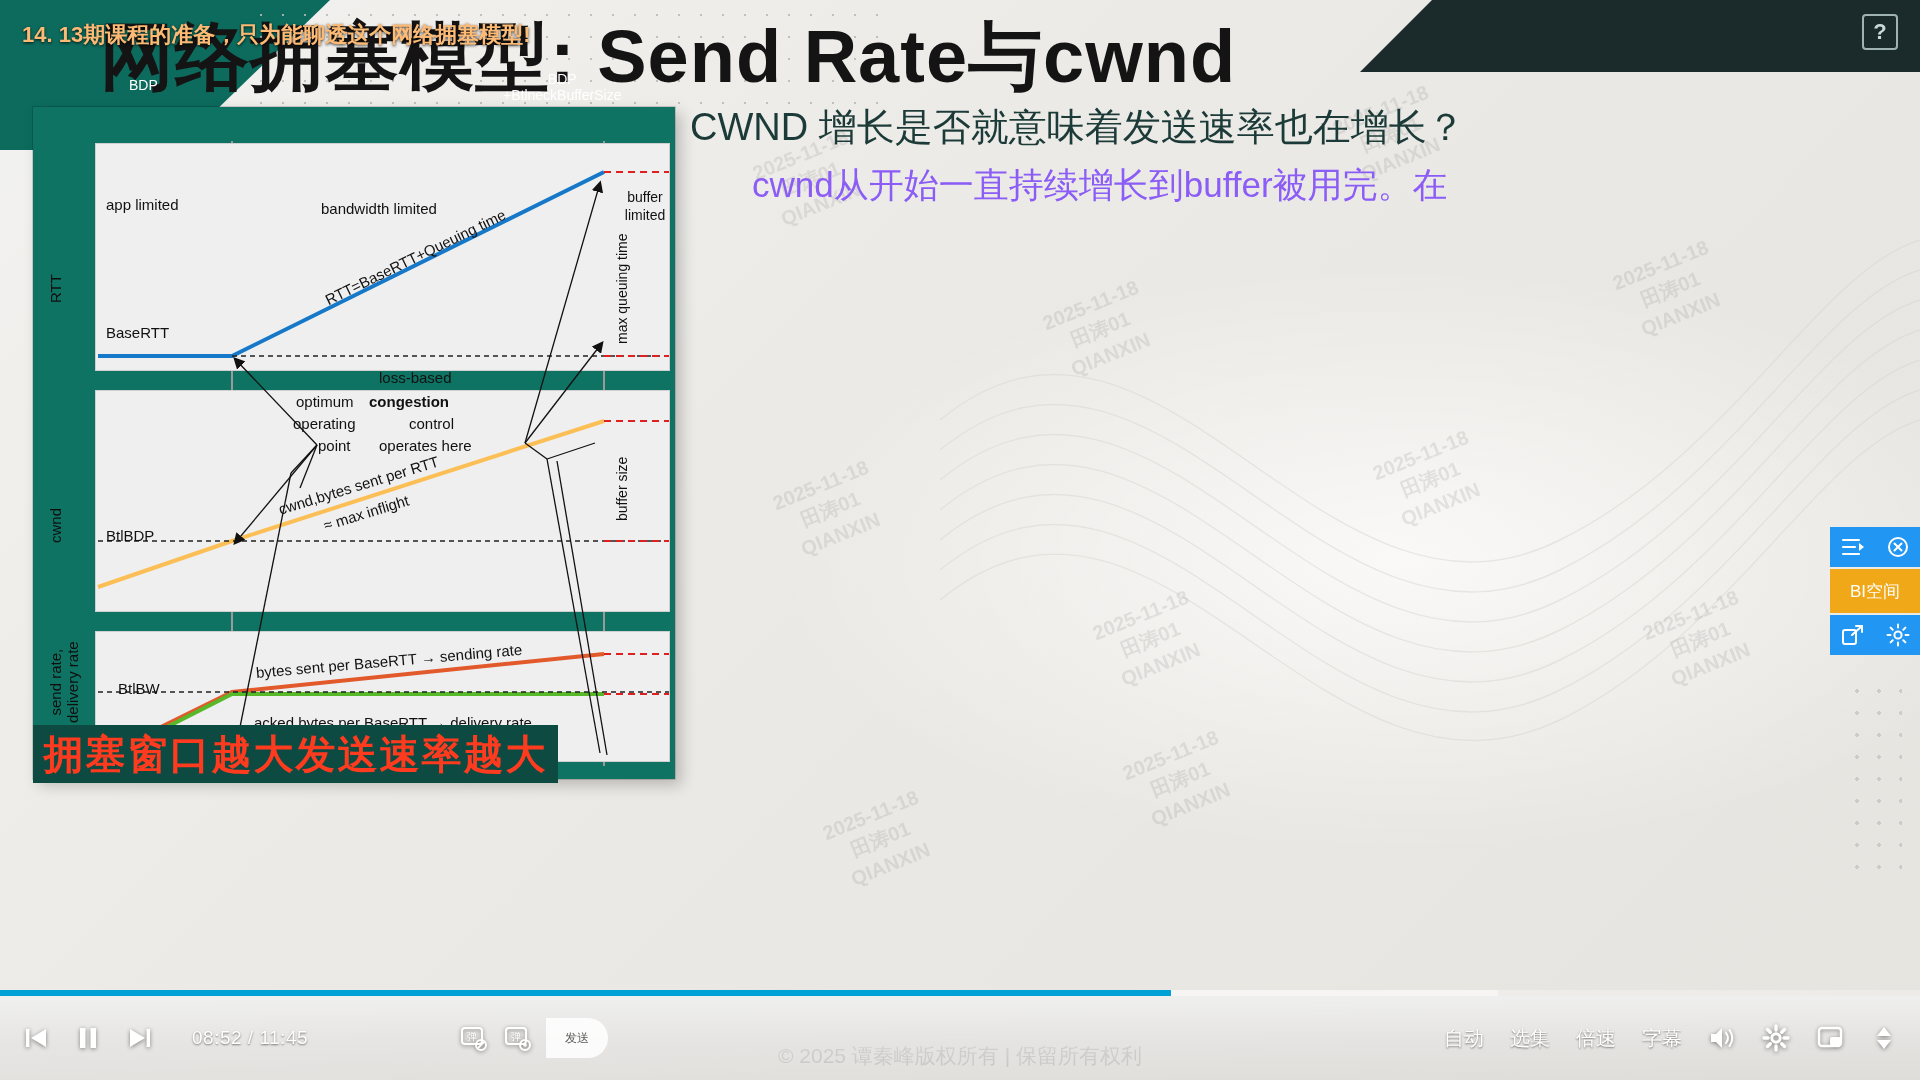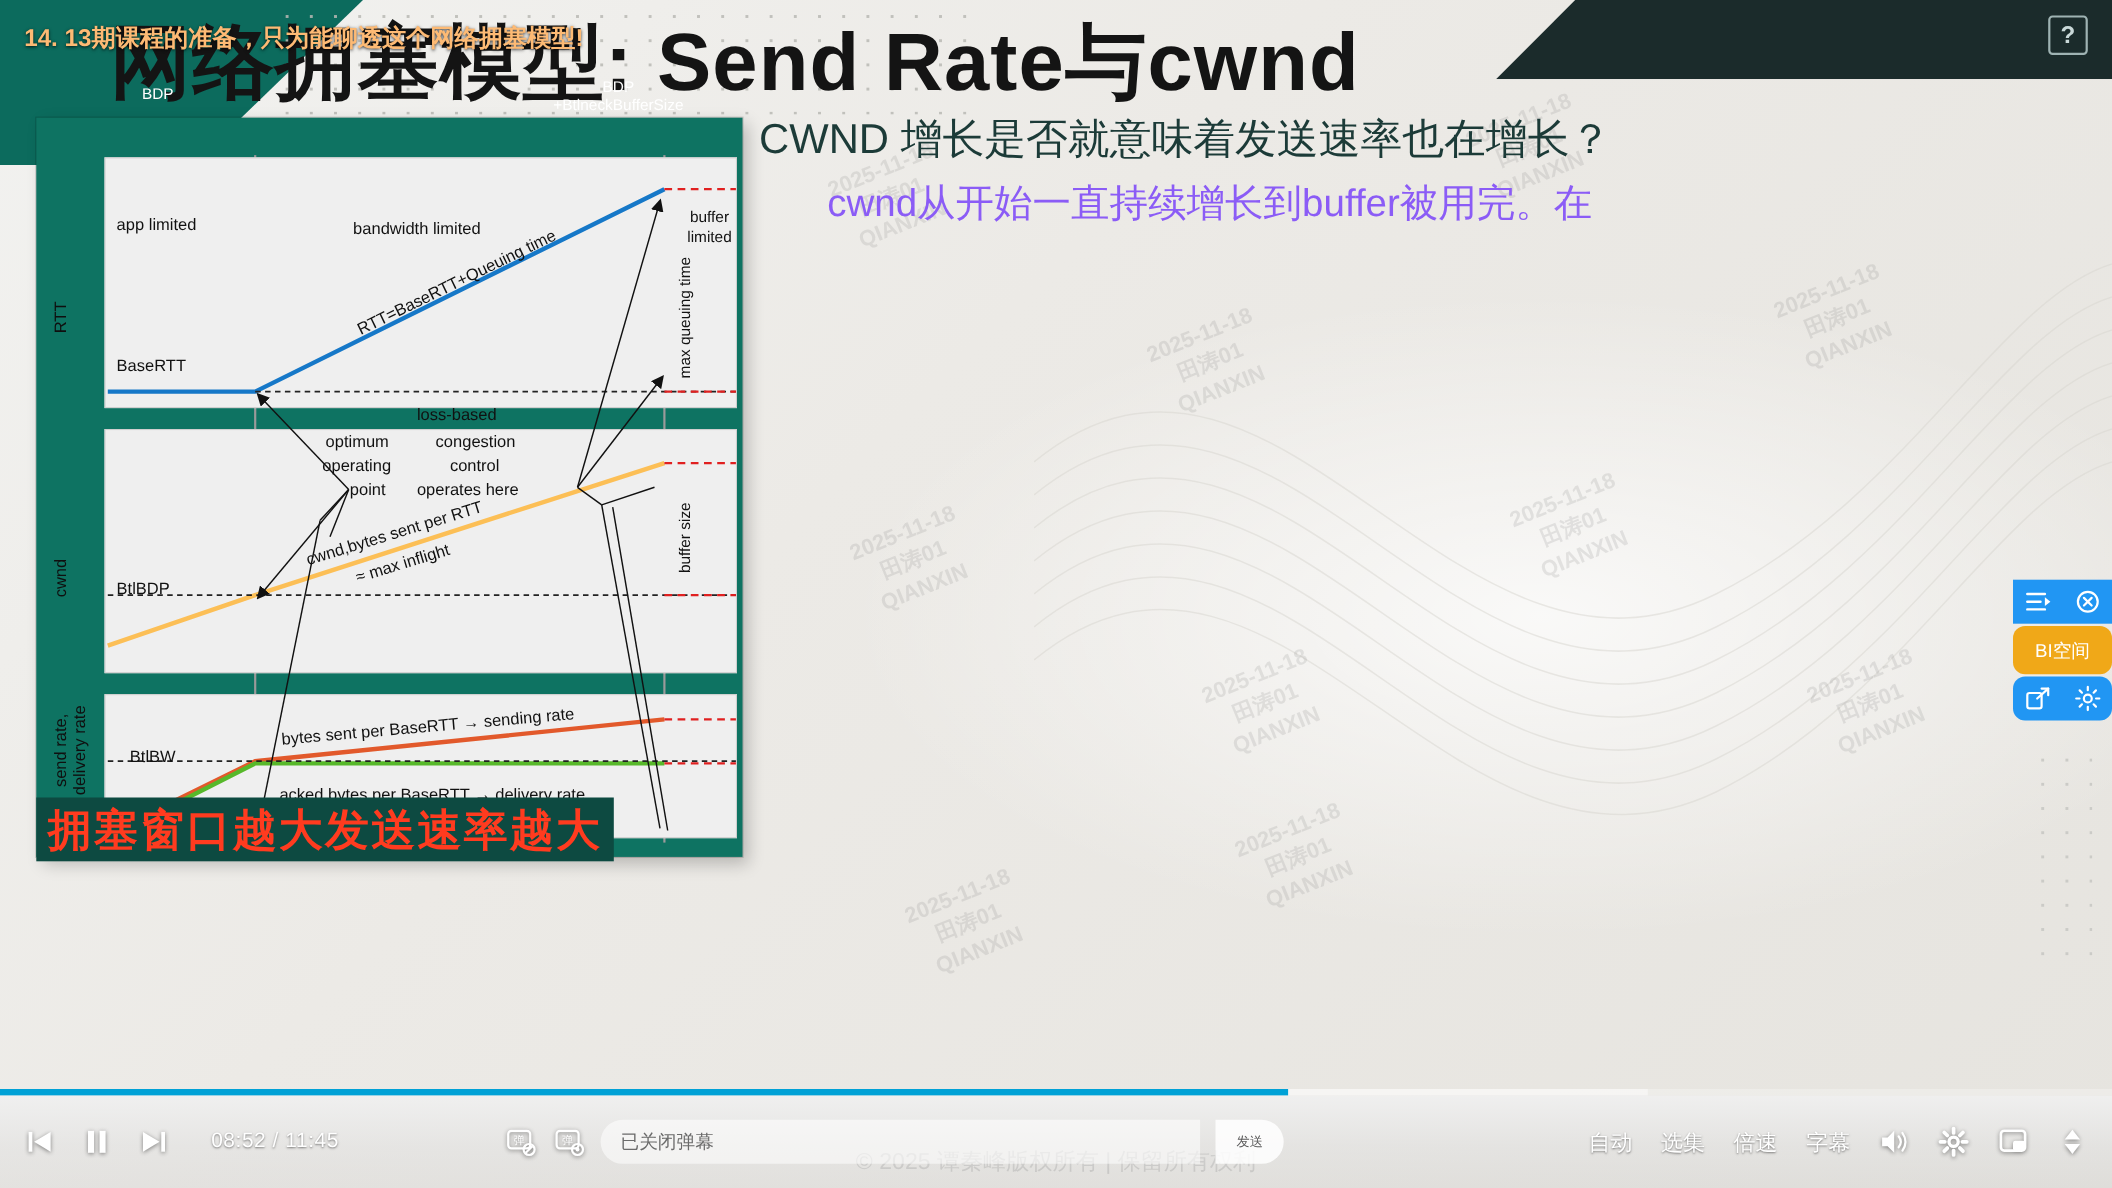--- a/index.html
+++ b/index.html
@@ -115,21 +115,21 @@
   }
 
   
   .widgets{ position:absolute; right:0; top:527px; width:90px; z-index:45; }
   .wdg{
     display:flex; align-items:center; justify-content:space-around;
     height:40px; color:#fff;
   }
   .wdg.blue{ background:#2196f3; }
   .wdg.orange{ background:#f0a818; height:44px; font-size:17px; justify-content:center; }
-  .wdg + .wdg{ margin-top:2px;border-radius:11px; }
+  .wdg + .wdg{ margin-top:2px; }
   .wdg svg{ display:block; }
 
   .dot-col{
     position:absolute; right:18px; top:680px; width:56px; height:200px; z-index:40;
     background-image: radial-gradient(#c8c8c4 1.6px, transparent 1.7px);
     background-size: 22px 22px; opacity:.9;
   }
 
   
   .progress-wrap{
@@ -283,21 +283,21 @@
           <line x1="508" y1="30" x2="580" y2="30" stroke="#e02020" stroke-width="2" stroke-dasharray="7,5"></line>
           <line x1="508" y1="150" x2="580" y2="150" stroke="#e02020" stroke-width="2" stroke-dasharray="7,5"></line>
         </svg>
 
         <div class="cell-text" style="left:10px; top:136px;">BtlBDP</div>
 
         <div class="cell-text" style="left:283px; top:-22px;">loss-based</div>
         <div class="cell-text" style="left:200px; top:2px;">optimum</div>
         <div class="cell-text" style="left:197px; top:24px;">operating</div>
         <div class="cell-text" style="left:222px; top:46px;">point</div>
-        <div class="cell-text" style="left:300px; top:2px;">congestion</div>
+        <div class="cell-text" style="left:273px; top:2px;font-weight:bold;">congestion</div>
         <div class="cell-text" style="left:313px; top:24px;">control</div>
         <div class="cell-text" style="left:283px; top:46px;">operates here</div>
 
         <div class="rot" style="left:183px; top:110px; transform:rotate(-17deg);">cwnd,bytes sent per RTT</div>
         <div class="rot" style="left:228px; top:126px; transform:rotate(-17deg);">≈ max inflight</div>
         <div class="vrot" style="left:518px; top:130px;">buffer size</div>
       </div>
       <div class="axis-label" style="left:-48px; top:400px;">cwnd</div>
 
       <div class="panel p3">
@@ -448,23 +448,20 @@
           </svg>
       </span>
       <span class="ctrl">
         <svg width="30" height="28" viewBox="0 0 30 28">
             <rect x="4" y="4" width="20" height="16" rx="3" fill="none" stroke="#fff" stroke-width="2"></rect>
         <text x="14" y="16" font-size="10" fill="#fff" text-anchor="middle" font-family="DejaVu Sans">弹</text>
         <circle cx="23" cy="21" r="5" fill="none" stroke="#fff" stroke-width="2"></circle>
             <circle cx="23" cy="21" r="1.8" fill="#fff"></circle>
           </svg>
       </span>
-      <div class="dm-input">
-        <span>已关闭弹幕</span>
-      </div>
       <div class="dm-send">发送</div>
     </div>
 
     <div class="pb-right">
       <span class="pb-txt">自动</span>
       <span class="pb-txt">选集</span>
       <span class="pb-txt">倍速</span>
       <span class="pb-txt">字幕</span>
       <span class="ctrl">
         <svg width="28" height="26" viewBox="0 0 28 26">

